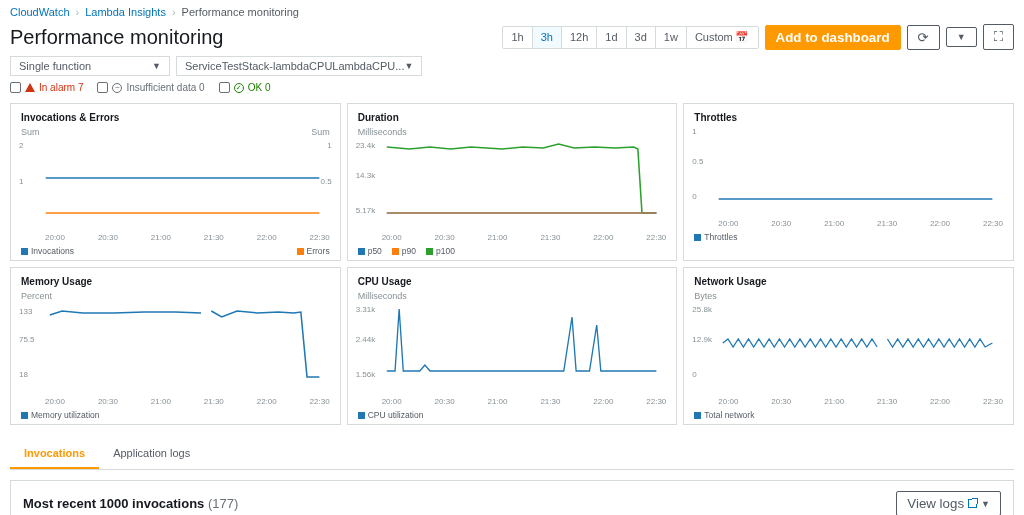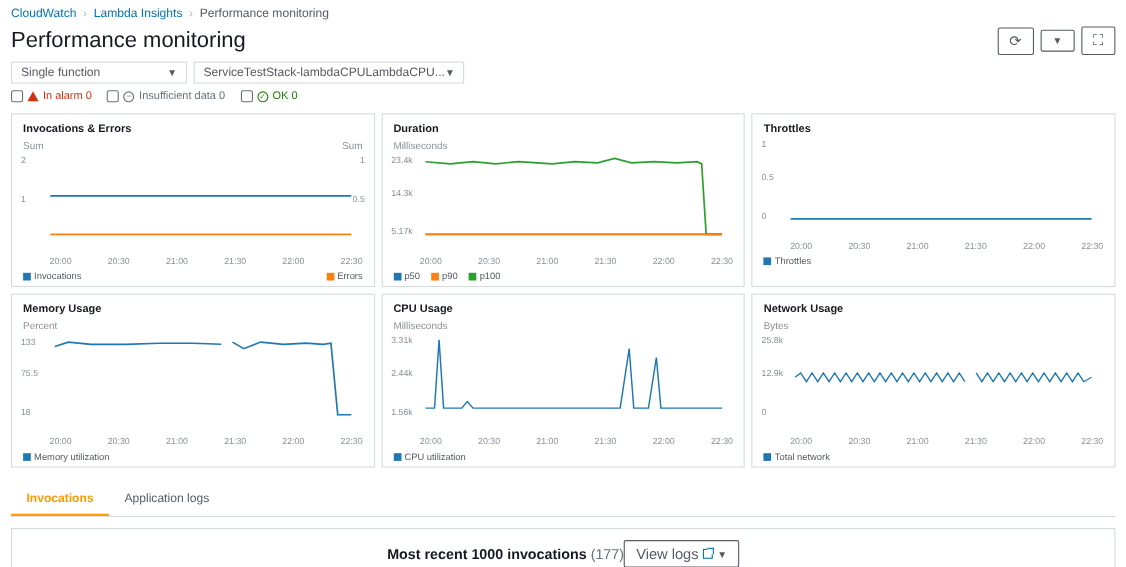--- a/index.html
+++ b/index.html
@@ -64,21 +64,21 @@
   .xaxis{display:flex;justify-content:space-between;font-size:8px;color:#879196;padding:18px 0 2px 24px;}
   .legend{display:flex;gap:10px;font-size:8.5px;color:#545b64;margin-top:2px;}
   .legend span{display:flex;align-items:center;gap:3px;}
   .sq{width:7px;height:7px;display:inline-block;}
   
   .tabbar{display:flex;border-bottom:1px solid var(--panel-border);margin:14px 10px 0 10px;}
   .tab{padding:8px 14px;color:#545b64;font-size:11px;cursor:pointer;border-bottom:2px solid transparent;}
   .tab.active{color:var(--brand);font-weight:700;border-bottom-color:var(--brand);}
   
   .tbl-wrap{border:1px solid var(--panel-border);margin:10px 10px 0 10px;padding:10px 12px 0 12px;}
-  .tbl-head{display:flex;justify-content:center;align-items:center;margin-bottom:19px;}
+  .tbl-head{display:flex;justify-content:space-between;align-items:center;margin-bottom:19px;}
   .tbl-title{font-size:13px;font-weight:700;}
   .tbl-title .count{color:#687078;font-weight:400;}
   .tbl-ctrl{display:flex;align-items:center;gap:10px;}
   .pager{display:flex;align-items:center;gap:8px;color:#687078;font-size:11px;}
   .pager .pg{cursor:pointer;}
   .pager .pg.active{font-weight:700;color:#16191f;}
   table{width:100%;border-collapse:collapse;font-size:11px;}
   th{color:#545b64;font-weight:400;text-align:left;padding:6px 6px;border-bottom:1px solid var(--panel-border);position:relative;}
   .lnk{color:var(--link);}
   .caret{display:inline-block;font-size:9px;color:#545b64;}
@@ -94,20 +94,30 @@
   <a class="lnk">CloudWatch</a>
   <span class="sep">›</span>
   <a class="lnk">Lambda Insights</a>
   <span class="sep">›</span>
   <span class="cur">Performance monitoring</span>
 </div>
 
 <div class="header-row">
   <div class="title">Performance monitoring</div>
   <div class="toolbar">
+    <div class="time-tabs">
+      <div>1h</div>
+      <div class="active">3h</div>
+      <div>12h</div>
+      <div>1d</div>
+      <div>3d</div>
+      <div>1w</div>
+      <div>Custom 📅</div>
+    </div>
+    <button class="btn primary">Add to dashboard</button>
     <button class="btn">
         <span>⟳</span>
       </button>
     <button class="btn">
         <span class="caret">▼</span>
       </button>
     <button class="btn">
         <span>⛶</span>
       </button>
   </div>
@@ -121,21 +131,21 @@
   <div class="select">
     <span>ServiceTestStack-lambdaCPULambdaCPU...</span>
     <span class="caret">▼</span>
   </div>
 </div>
 
 <div class="status-row">
   <label>
       <span class="chk"></span>
       <span class="tri"></span>
-      <span style="color:#d13212">In alarm 0</span>
+      <span style="color:#d13212">In alarm 7</span>
     </label>
   <label>
       <span class="chk"></span>
       <span class="dash-circ">−</span>
       <span style="color:#687078">Insufficient data 0</span>
     </label>
   <label>
       <span class="chk"></span>
       <span class="ok">✓</span>
       <span style="color:#1d8102">OK 0</span>

